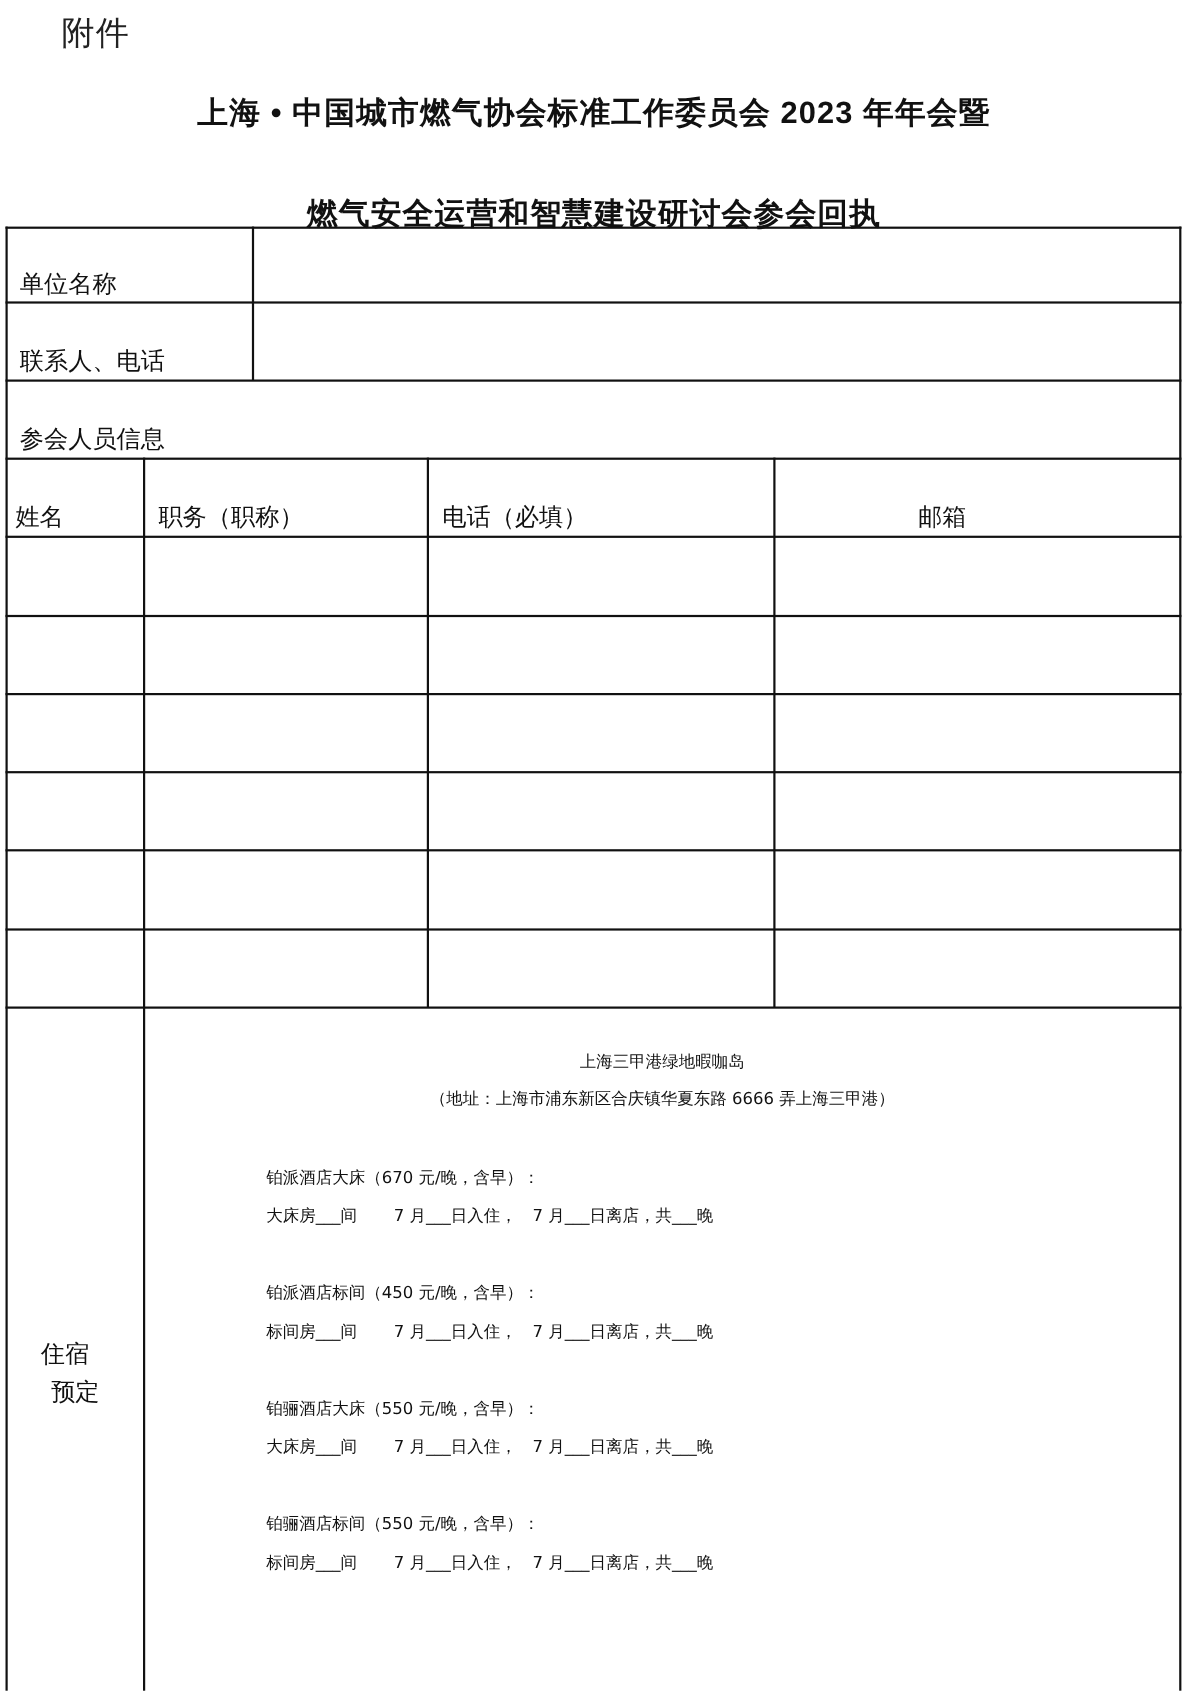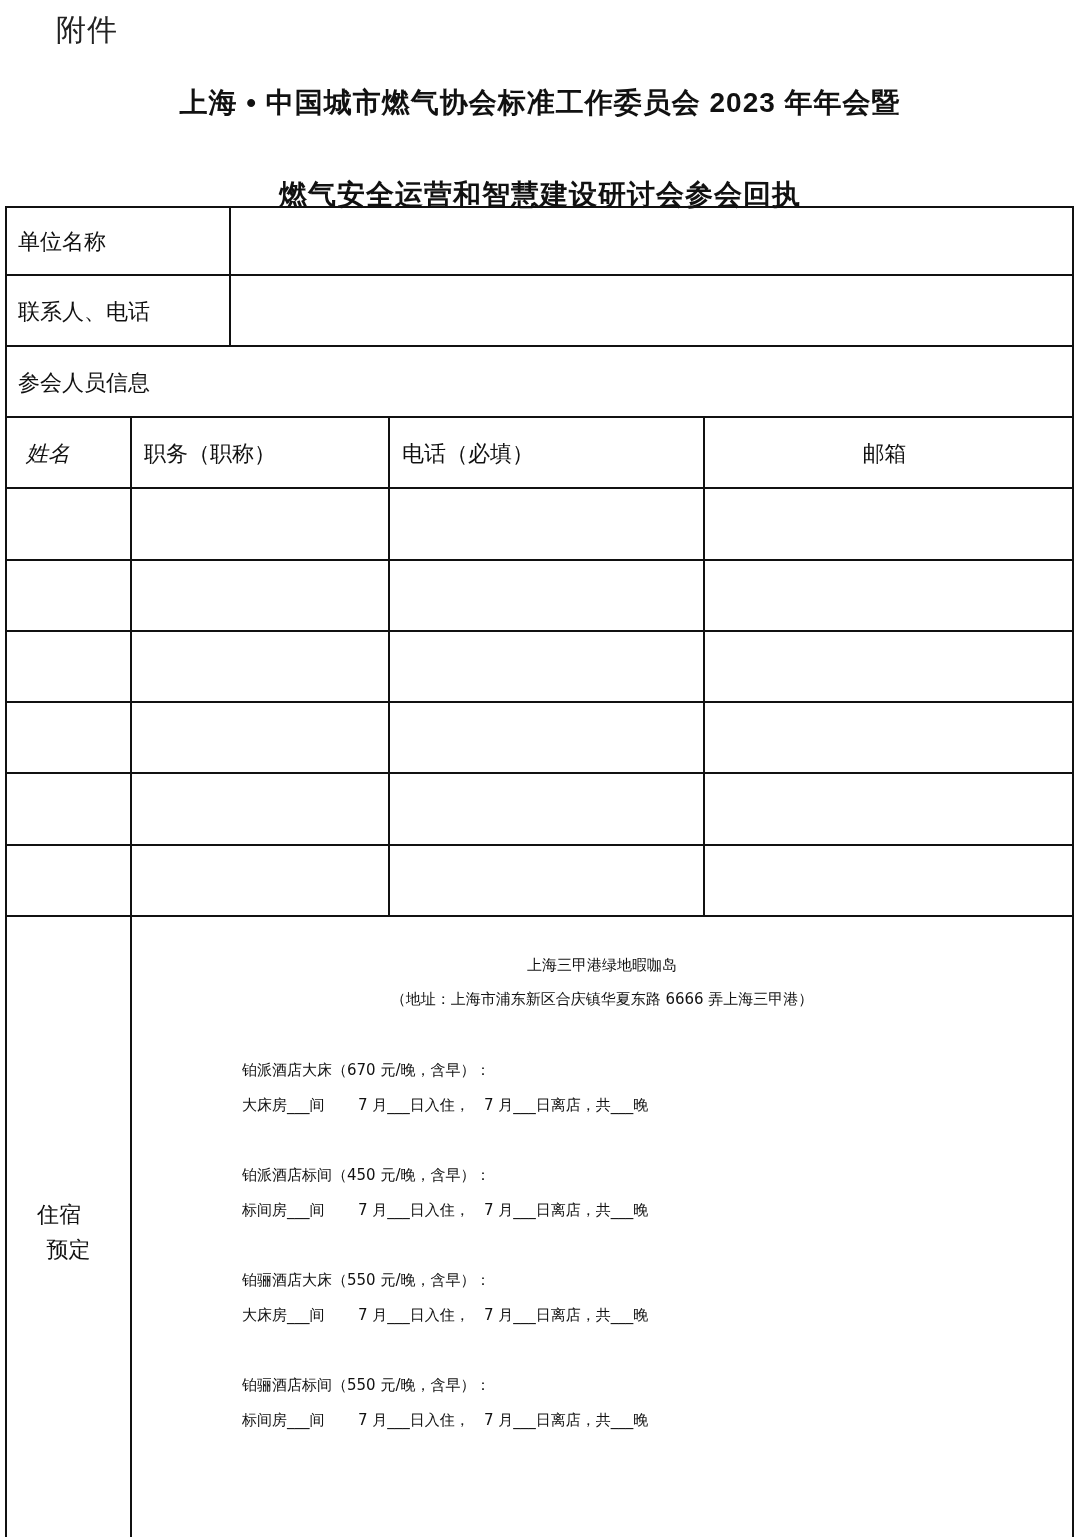--- a/index.html
+++ b/index.html
@@ -22,20 +22,21 @@
     .t2 { top:152px;margin-top:24px; }
 
     .line { position:absolute; background:#111; }
     .h { height:2px; }
     .v { width:2px; }
 
     .cell-text {
       position:absolute; font-size:22px;
       font-family: "DejaVu Sans", "Liberation Sans", sans-serif;
       white-space:nowrap;
+      margin-top:16px;
     }
     .input-area { position:absolute; }
 
     .booking {
       position:absolute; font-size:15px; white-space:pre;
       font-family: "DejaVu Sans", "Liberation Sans", sans-serif;
     }
     .center { text-align:center; }
   </style>
 </head>
@@ -69,24 +70,24 @@
 </div>
 
 <div class="cell-text" style="left:18px; top:227px;">单位名称</div>
 <div class="input-area" style="left:232px; top:208px; width:840px; height:66px;"></div>
 
 <div class="cell-text" style="left:18px; top:297px;">联系人、电话</div>
 <div class="input-area" style="left:232px; top:276px; width:840px; height:69px;"></div>
 
 <div class="cell-text" style="left:18px; top:368px;">参会人员信息</div>
 
-<div class="cell-text" style="left:26px; top:439px;font-style:italic;">姓名</div>
+<div class="cell-text" style="left:14px; top:439px;">姓名</div>
 <div class="cell-text" style="left:144px; top:439px;">职务（职称）</div>
 <div class="cell-text" style="left:402px; top:439px;">电话（必填）</div>
-<div class="cell-text" style="left:733px; width:303px; top:439px; text-align:center;">邮箱</div>
+<div class="cell-text" style="left:705px; width:303px; top:439px; text-align:center;">邮箱</div>
 
 <div>
   <div class="input-area" style="left:7px; top:489px; width:123px; height:70px;"></div>
   <div class="input-area" style="left:132px; top:489px; width:256px; height:70px;"></div>
   <div class="input-area" style="left:390px; top:489px; width:313px; height:70px;"></div>
   <div class="input-area" style="left:705px; top:489px; width:367px; height:70px;"></div>
 </div>
 <div>
   <div class="input-area" style="left:7px; top:561px; width:123px; height:69px;"></div>
   <div class="input-area" style="left:132px; top:561px; width:256px; height:69px;"></div>

